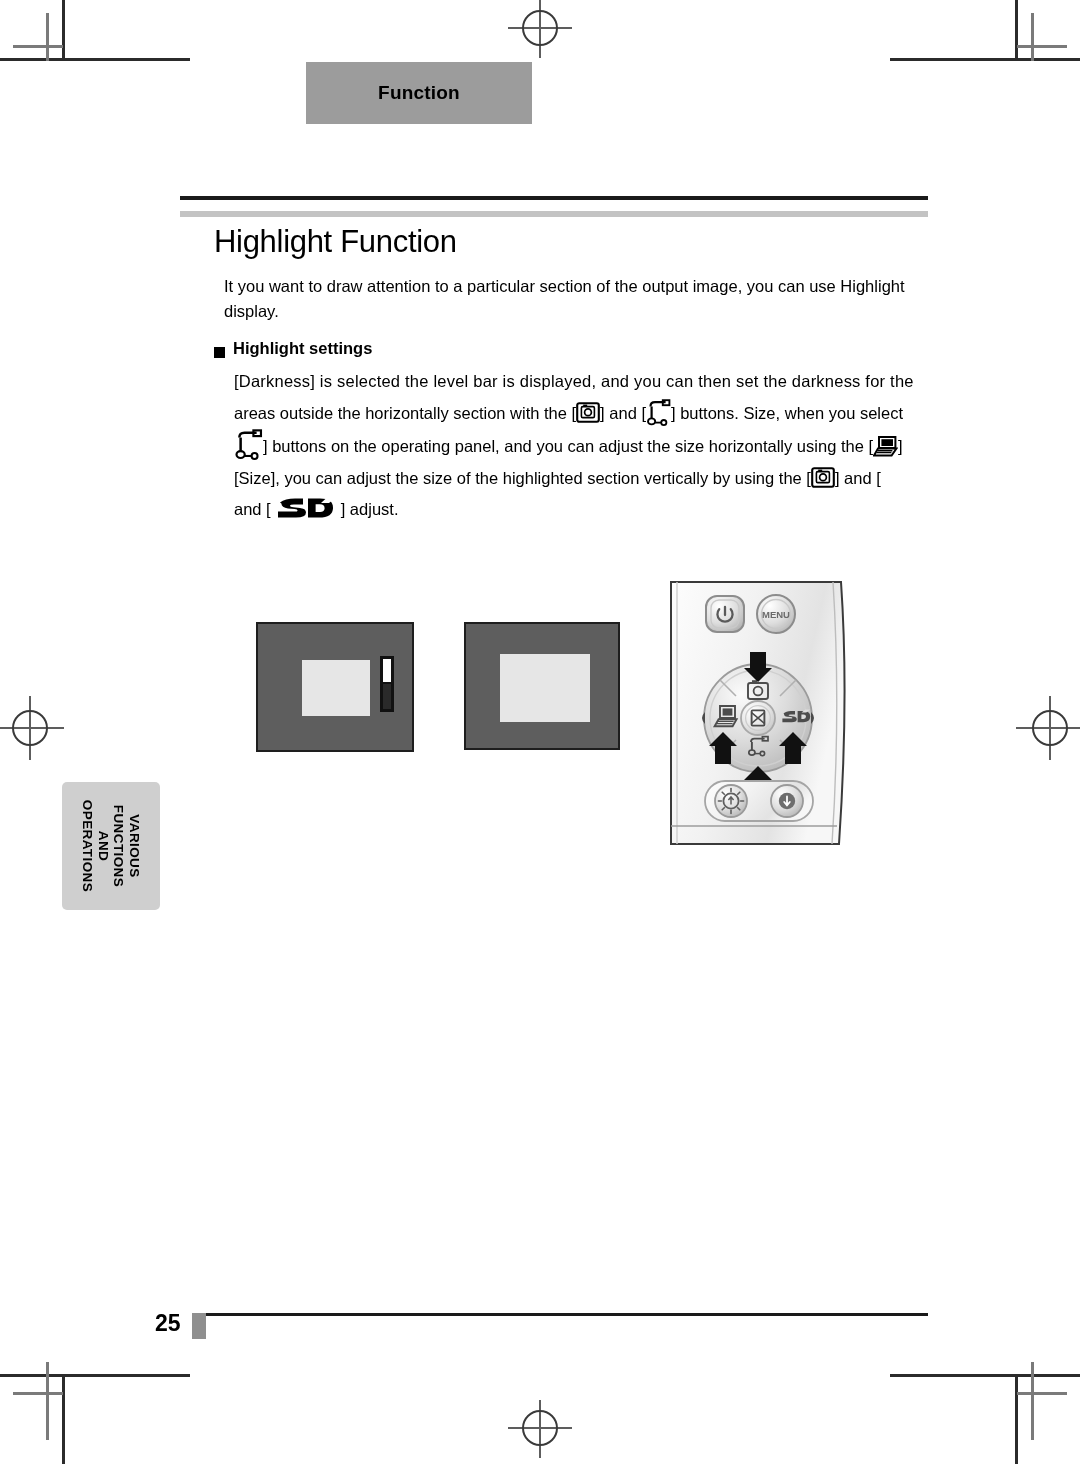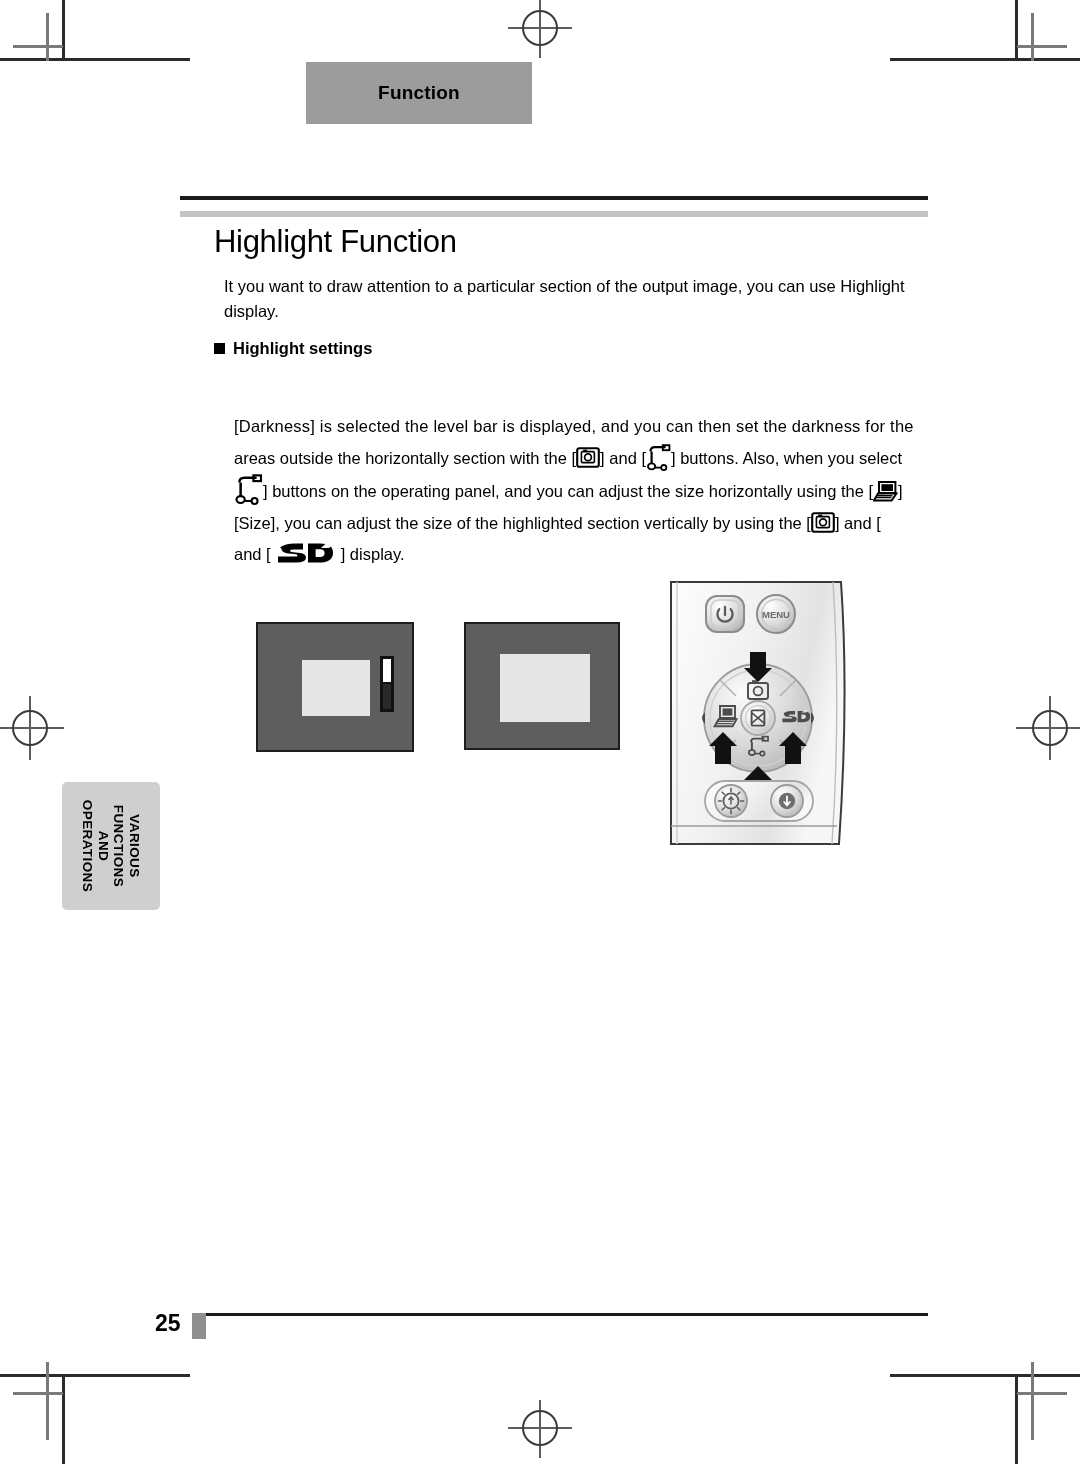--- a/index.html
+++ b/index.html
@@ -85,21 +85,21 @@
     font-size: 16.5px;
     line-height: 25px;
   }
   .subhead {
     position: absolute;
     left: 214px;
     top: 339px;
     font-size: 16.5px;
     font-weight: bold;
     display: flex;
-    align-items: center;
+    align-items: flex-end;
     gap: 8px;
   }
   .sq-bullet {
     display: inline-block;
     width: 11px;
     height: 11px;
     background: #000;
   }
   .body-para {
     position: absolute;
@@ -108,21 +108,21 @@
     width: 696px;
     font-size: 16.5px;
     line-height: 31.5px;
     text-align: justify;
   }
   .body-para .justline {
     display: block;
     white-space: nowrap;
   }
   .ls-wide { letter-spacing: 1.05px; }
-  .ls-mid  { letter-spacing: 0.22px; margin-top: 45px; }
+  .ls-mid  { letter-spacing: 0.22px; }
 
   
   .ic {
     display: inline-block;
     vertical-align: -4px;
     position: relative;
   }
   .ic svg { display: block; }
 
   
@@ -284,21 +284,21 @@
           <rect x="5.4" y="4.6" width="13" height="11" rx="1.4" fill="none" stroke="#000" stroke-width="1.6"></rect>
           <circle cx="12" cy="10.2" r="3.4" fill="none" stroke="#000" stroke-width="1.7"></circle>
           <rect x="7.2" y="2.6" width="4" height="2.1" fill="#000"></rect>
         </svg></span><span>] and [</span><span class="ic" style="vertical-align:-8px;"><svg width="25" height="28" viewBox="0 0 25 28">
           <path d="M4.5 7.5 Q4.5 3.2 9 3.2 L19.6 3.2" fill="none" stroke="#000" stroke-width="2.2"></path>
           <rect x="16.8" y="1.2" width="6.6" height="5.0" fill="none" stroke="#000" stroke-width="1.9"></rect>
           <path d="M5.6 7.5 L5.6 19.8" fill="none" stroke="#000" stroke-width="2.2"></path>
           <ellipse cx="5.6" cy="22.4" rx="3.6" ry="3.0" fill="none" stroke="#000" stroke-width="1.9"></ellipse>
           <path d="M9.2 23.6 L15.6 23.6" fill="none" stroke="#000" stroke-width="1.8"></path>
           <circle cx="17.8" cy="23.6" r="2.6" fill="none" stroke="#000" stroke-width="1.8"></circle>
-        </svg></span><span>] buttons. Also, when you select</span>
+        </svg></span><span>] buttons. Size, when you select</span>
   </span>
   <span class="justline">
     <span class="ic" style="vertical-align:-9px;"><svg width="29" height="32" viewBox="0 0 25 28">
           <path d="M4.5 7.5 Q4.5 3.2 9 3.2 L19.6 3.2" fill="none" stroke="#000" stroke-width="2.2"></path>
           <rect x="16.8" y="1.2" width="6.6" height="5.0" fill="none" stroke="#000" stroke-width="1.9"></rect>
           <path d="M5.6 7.5 L5.6 19.8" fill="none" stroke="#000" stroke-width="2.2"></path>
           <ellipse cx="5.6" cy="22.4" rx="3.6" ry="3.0" fill="none" stroke="#000" stroke-width="1.9"></ellipse>
           <path d="M9.2 23.6 L15.6 23.6" fill="none" stroke="#000" stroke-width="1.8"></path>
           <circle cx="17.8" cy="23.6" r="2.6" fill="none" stroke="#000" stroke-width="1.8"></circle>
         </svg></span><span>] buttons on the operating panel, and you can adjust the size horizontally using the [</span><span class="ic" style="vertical-align:-6px;"><svg width="25" height="23" viewBox="0 0 25 23">
@@ -315,21 +315,21 @@
           <circle cx="12" cy="10.2" r="3.4" fill="none" stroke="#000" stroke-width="1.7"></circle>
           <rect x="7.2" y="2.6" width="4" height="2.1" fill="#000"></rect>
         </svg></span><span>] and [</span>
   </span>
   <span class="justline">
     <span>and [</span><span class="ic" style="vertical-align:-5px;padding:0 4px;"><svg width="62" height="24" viewBox="0 0 62 24">
           <path d="M5 6.4 Q10 2.6 20 2.6 L28 2.6 L28 8.4 L19 8.4 Q15 8.4 15 9.8 Q15 10.9 18.5 11.2 L25 11.9 Q31 12.6 31 16.6 Q31 21.6 21 21.6 L3 21.6 L3 15.6 L20 15.6 Q22.6 15.6 22.6 14.4 Q22.6 13.4 19.6 13.1 L13 12.4 Q6.4 11.7 6.4 7.6 Z" fill="#000"></path>
           <path d="M33 2.6 L45 2.6 Q58 2.6 58 11.8 Q58 21.6 44 21.6 L33 21.6 Z" fill="#000"></path>
           <path d="M40.6 8.2 L45 8.2 Q49.6 8.2 49.6 12.0 Q49.6 16.0 45 16.0 L40.6 16.0 Z" fill="#fff"></path>
           <path d="M52 1.6 L61 1.6 L54 7.0 L46 7.0 Z" fill="#fff"></path>
-        </svg></span><span>] display.</span>
+        </svg></span><span>] adjust.</span>
   </span>
 </div>
 
 <div class="side-tab">
   <div class="rot">
     <div>VARIOUS</div>
     <div>FUNCTIONS</div>
     <div>AND</div>
     <div>OPERATIONS</div>
   </div>

